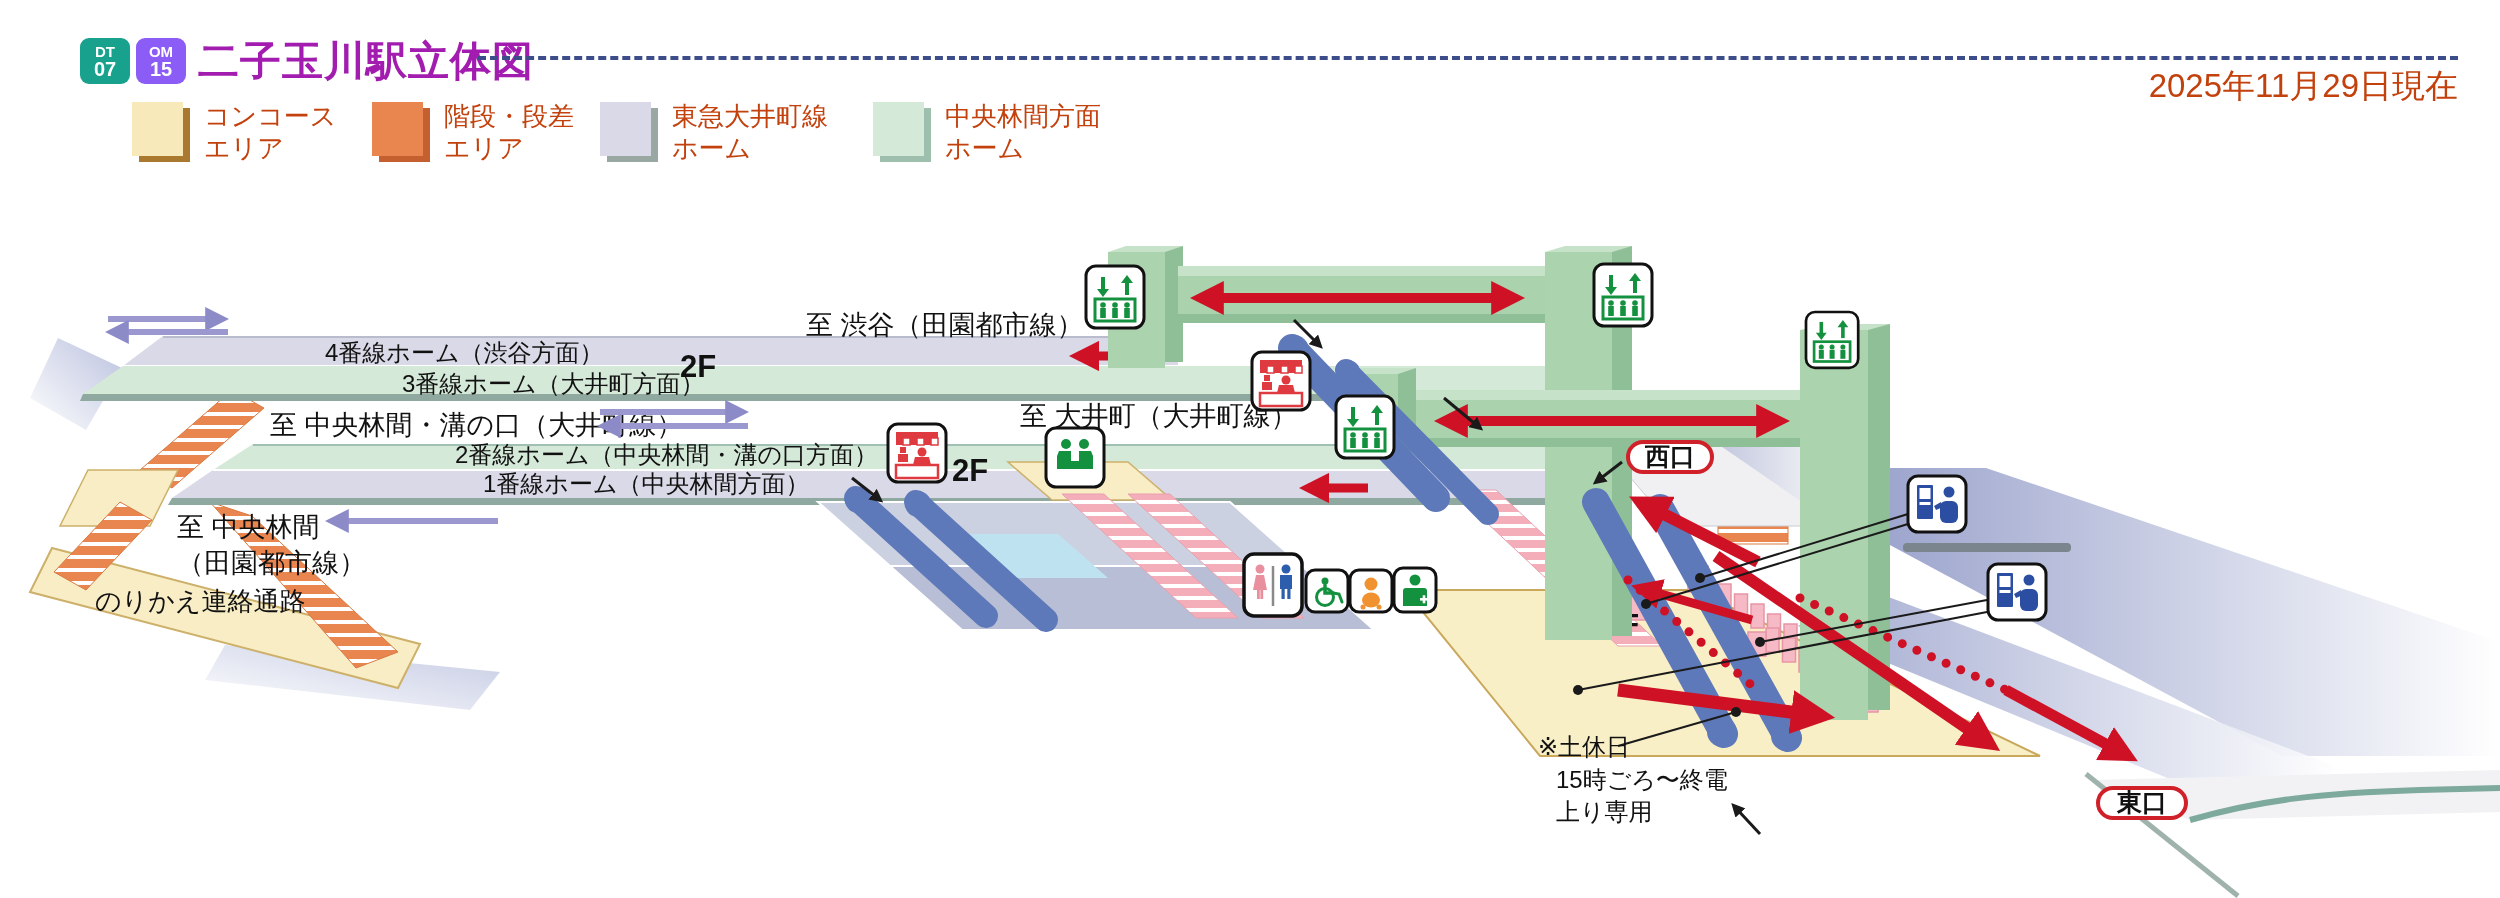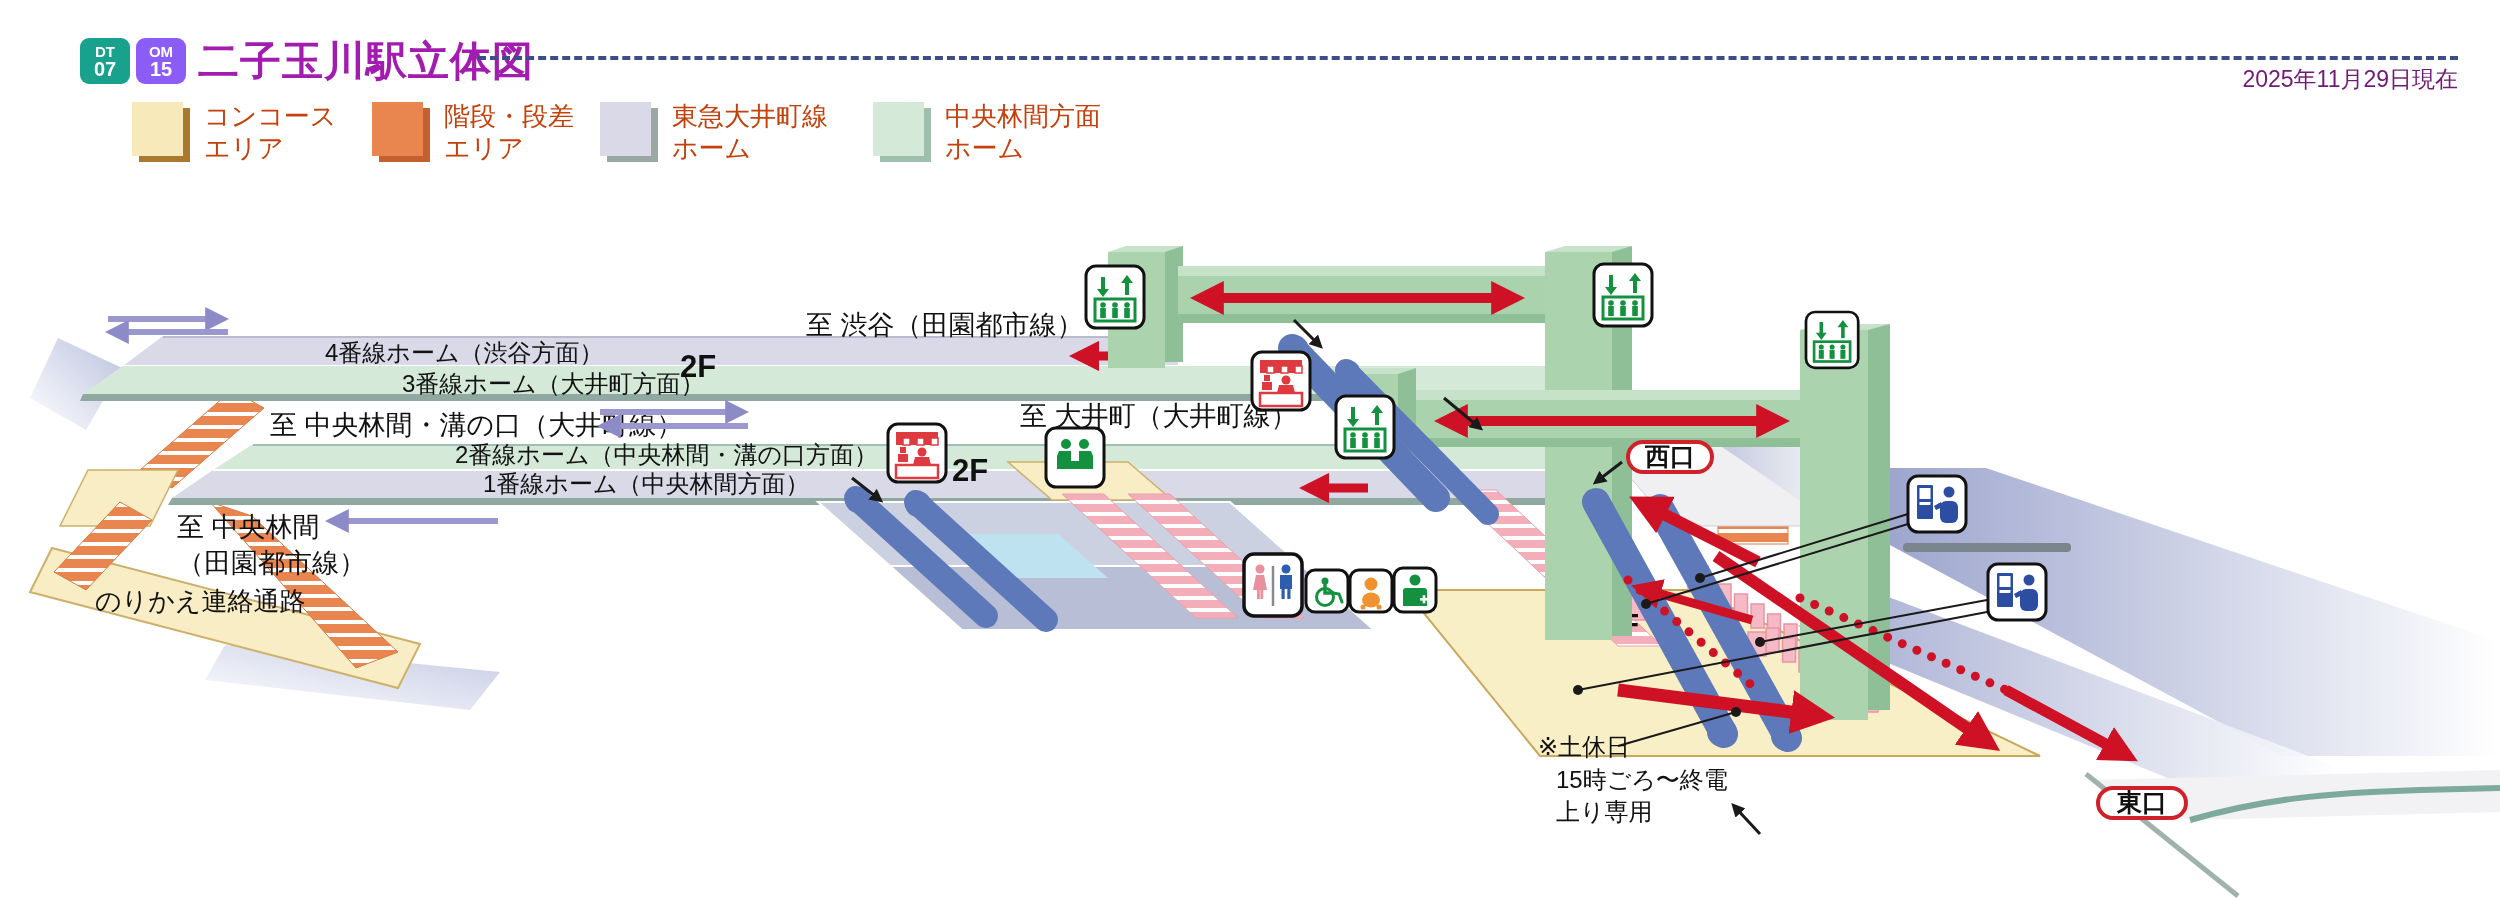--- a/index.html
+++ b/index.html
@@ -7,21 +7,21 @@
   .abs{position:absolute;}
   
   .badge{position:absolute;top:38px;width:50px;height:46px;border-radius:9px;color:#fff;
     display:flex;flex-direction:column;align-items:center;justify-content:center;line-height:1;}
   .badge .code{font-size:15px;font-weight:bold;}
   .badge .num{font-size:20px;font-weight:bold;}
   .badge.dt{left:80px;background:#18a18c;}
   .badge.om{left:136px;background:#8b5cf6;}
   .title{position:absolute;left:198px;top:34px;font-size:41px;font-weight:bold;color:#a21caf;margin:0;letter-spacing:1px;}
   .dashline{position:absolute;left:478px;right:42px;top:56px;border-top:4px dashed #3d4d8a;}
-  .date{position:absolute;right:42px;top:64px;font-size:23px;color:#701a75;}
+  .date{position:absolute;right:42px;top:64px;font-size:33px;color:#c2410c;}
   
   .lgItem{position:absolute;top:102px;height:80px;}
   .lgItem .txt{position:absolute;left:72px;top:-2px;font-size:26px;color:#c2410c;line-height:32px;white-space:nowrap;}
   .i1{left:132px}.i2{left:372px}.i3{left:600px}.i4{left:873px}
   
   .icoBox{fill:#fff;stroke:#111;stroke-width:3px;}
   text{fill:#111;}
   .lbl{font-size:24px;}
   .dir{font-size:27px;}
   .flr{font-size:31px;font-weight:600;}

